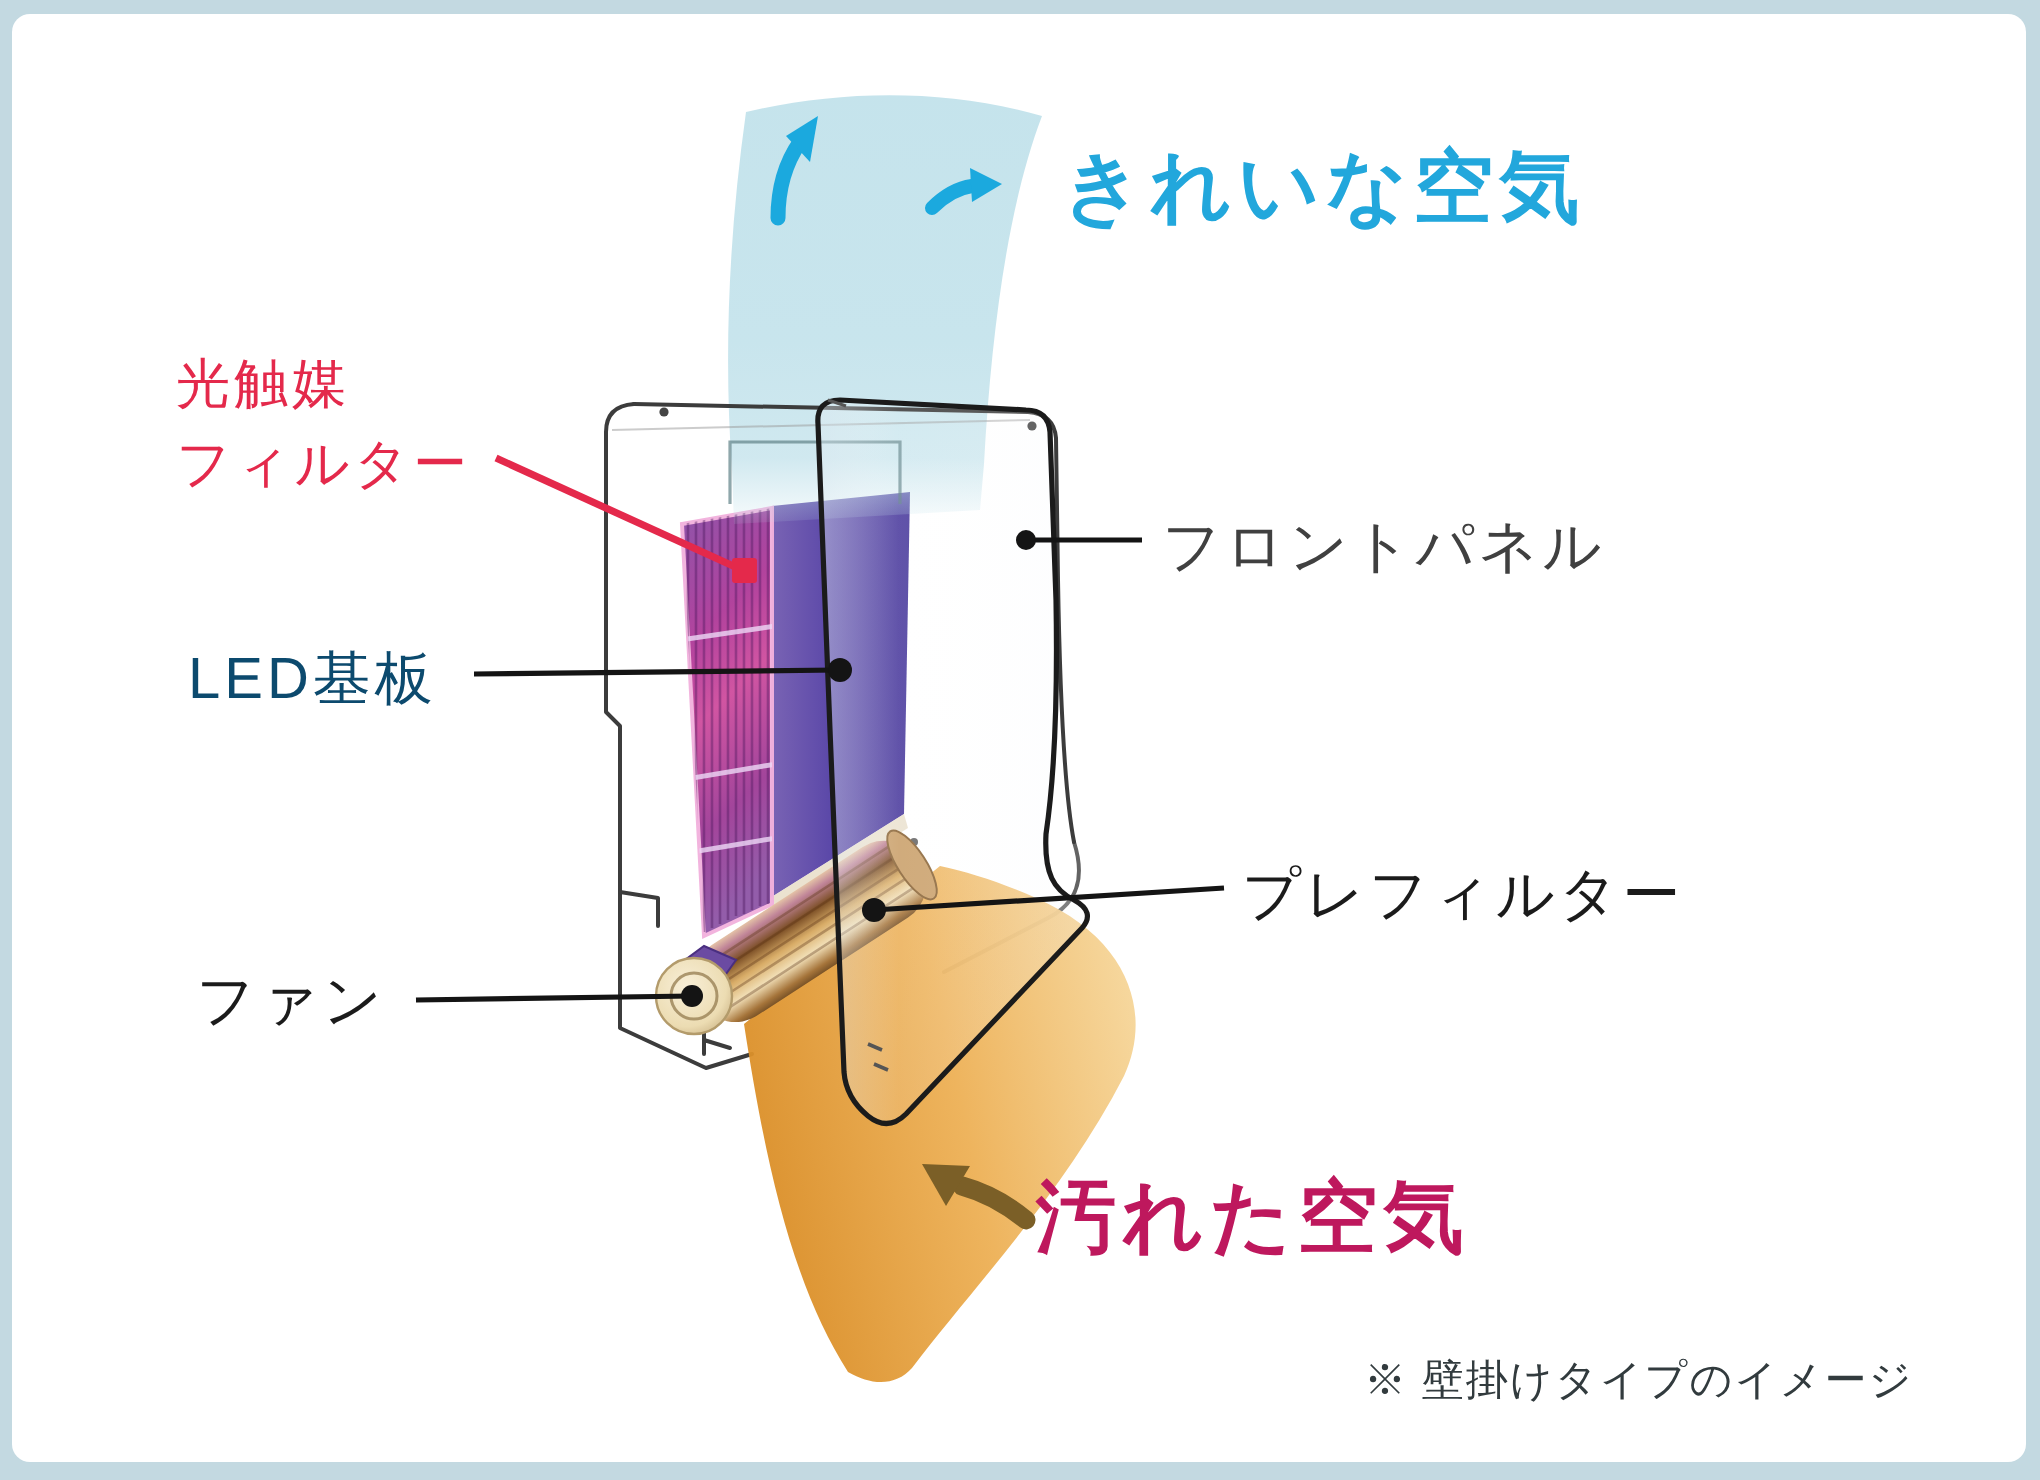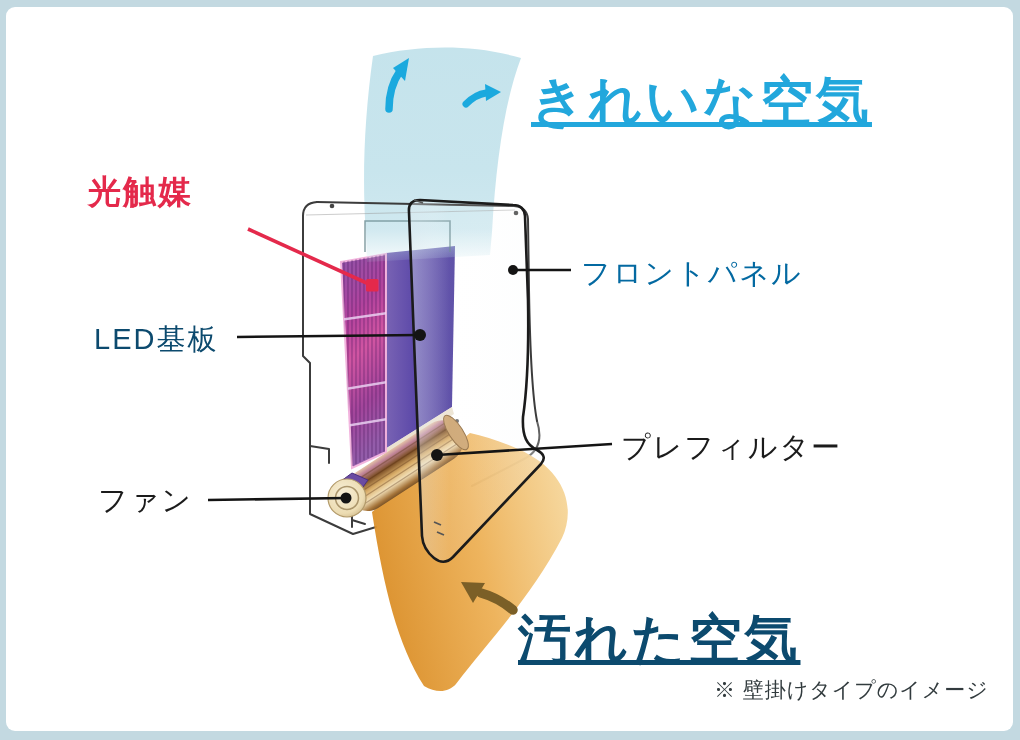--- a/index.html
+++ b/index.html
@@ -3,23 +3,23 @@
 <meta charset="utf-8">
 <style>
   html,body{margin:0;padding:0;}
   .stage{position:relative;width:1020px;height:740px;overflow:hidden;
          font-family:"Liberation Sans",sans-serif;}
   .content{position:absolute;left:6px;top:7px;right:7px;bottom:9px;
            border-radius:9px;}
   .diagram-svg{position:absolute;left:0;top:0;}
   .lbl{position:absolute;white-space:nowrap;letter-spacing:2px;
        font-family:"Liberation Sans",sans-serif;}
-  .lbl-air{font-size:53px;font-weight:700;letter-spacing:3px;text-decoration:underline;}
+  .lbl-air{font-size:40px;font-weight:700;letter-spacing:3px;}
   .lbl-part{font-size:29px;font-weight:400;color:#1b1b1b;}
-  .lbl-red{font-size:33px;font-weight:700;line-height:40px;}
+  .lbl-red{font-size:27px;font-weight:400;line-height:40px;}
   .lbl-note{font-size:21px;letter-spacing:1px;font-weight:400;}
 </style>
 </head>
 <body>
 
 <div class="stage" style="background: rgb(195, 217, 225);">
   <div class="content" style="background: rgb(255, 255, 255);"></div>
 
   <svg class="diagram-svg" width="1020" height="740" viewBox="0 0 1020 740">
     <defs>
@@ -138,26 +138,27 @@
     <g fill="#7b5f27" stroke="#7b5f27">
       <path d="M 513 610 C 502 601 492 596 481 593" fill="none" stroke-width="9.5" stroke-linecap="round"></path>
       <polygon points="461,582 485,583 473,603" stroke="none"></polygon>
     </g>
   </svg>
 
   <div class="lbl lbl-air" style="left: 531px; top: 66px; color: rgb(34, 167, 220);">きれいな空気</div>
 
   <div class="lbl lbl-red" style="left: 88px; top: 172px; color: rgb(228, 41, 75);">
     <div>光触媒</div>
+    <div>フィルター</div>
   </div>
 
   <div class="lbl lbl-part" style="left: 94px; top: 320px; color: #0c4a6e;">LED基板</div>
 
-  <div class="lbl lbl-part" style="left: 581px; top: 254px; color: #0369a1;">フロントパネル</div>
+  <div class="lbl lbl-part" style="left: 581px; top: 254px; color: #404040;">フロントパネル</div>
 
   <div class="lbl lbl-part" style="left: 621px; top: 428px; color: rgb(27, 27, 27); text-align: right;">プレフィルター</div>
 
   <div class="lbl lbl-part" style="left: 98px; top: 481px; color: rgb(27, 27, 27); text-align: center;">ファン</div>
 
-  <div class="lbl lbl-air" style="left: 518px; top: 604px; color: #0c4a6e;">汚れた空気</div>
+  <div class="lbl lbl-air" style="left: 518px; top: 581px; color: #be185d;">汚れた空気</div>
 
-  <div class="lbl lbl-note" style="left: 682px; top: 676px; color: rgb(50, 59, 62); margin-left: 32px;">※ 壁掛けタイプのイメージ</div>
+  <div class="lbl lbl-note" style="left: 682px; top: 676px; color: rgb(50, 59, 62);">※ 壁掛けタイプのイメージ</div>
 </div>
 
 </body></html>

